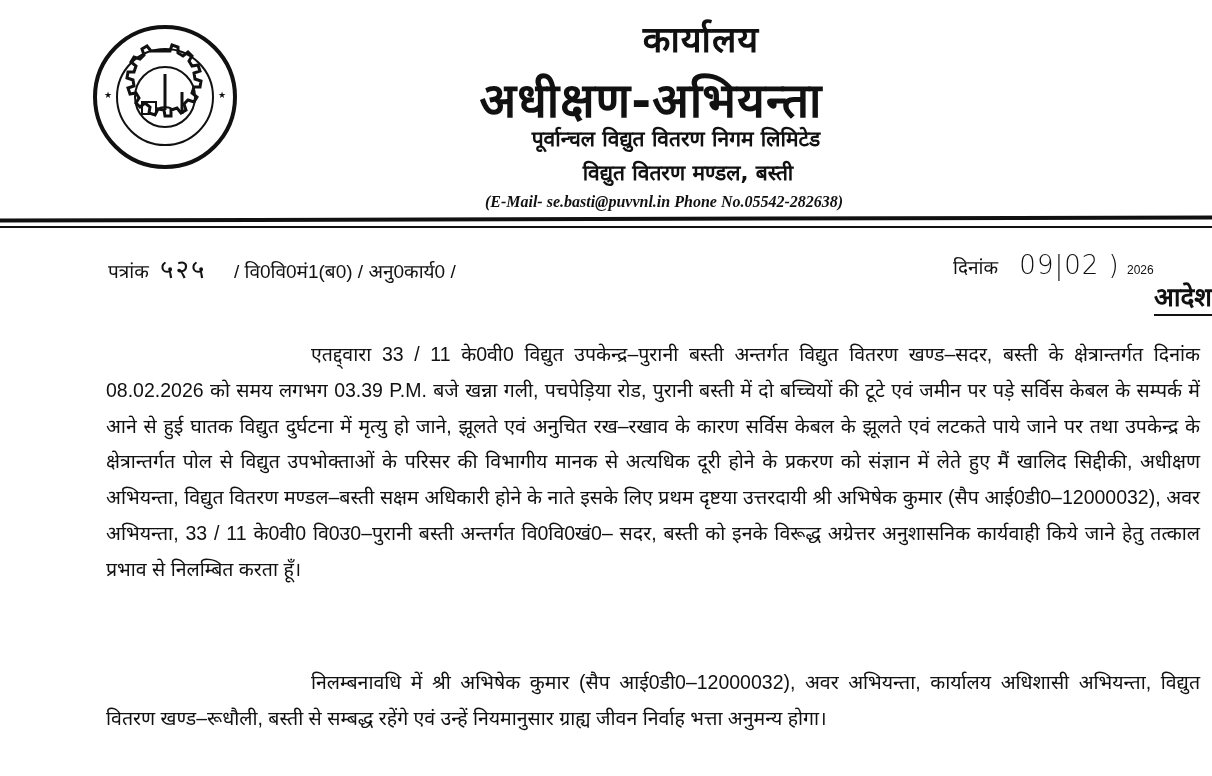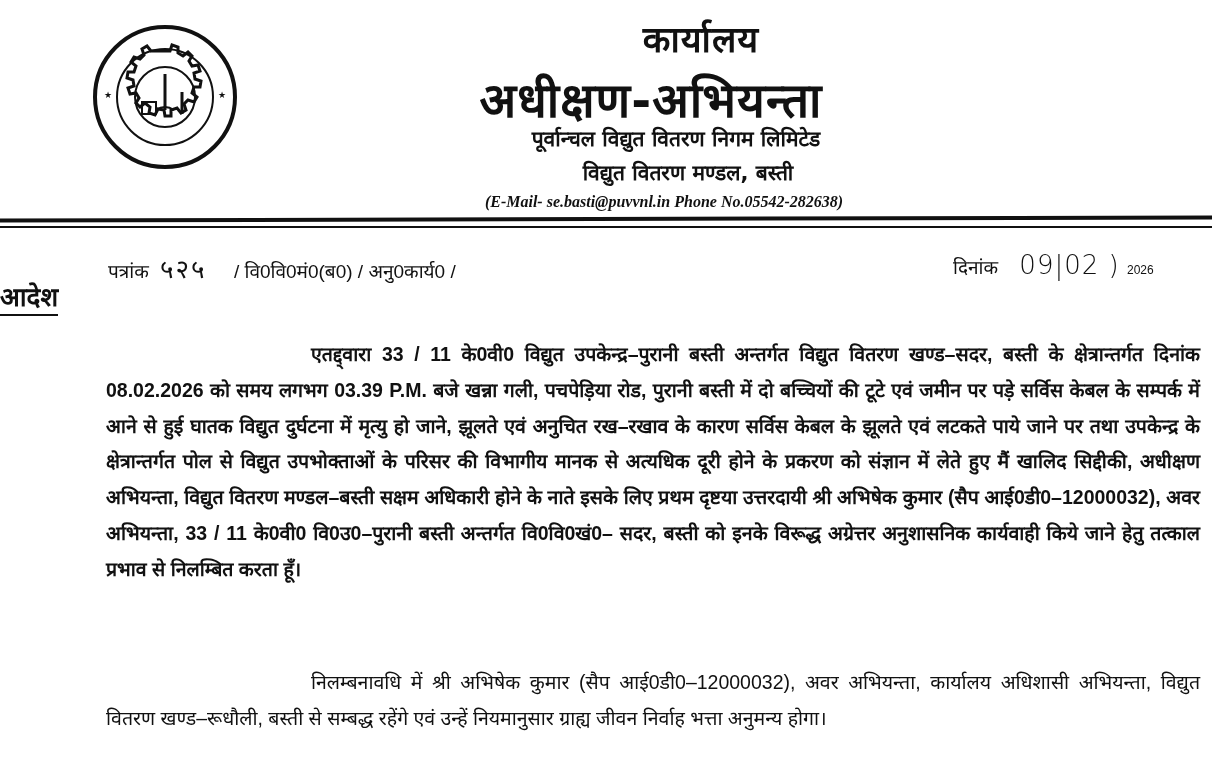--- a/index.html
+++ b/index.html
@@ -28,32 +28,32 @@
   }
   .refline .hand { font-family: "DejaVu Sans", sans-serif; font-size: 26px; font-weight: 300; margin: 0 22px 0 6px; letter-spacing: 2px; }
   .dateline {
     position: absolute; top: 250px; left: 953px; font-size: 19px; white-space: nowrap;
     font-family: "Liberation Sans", sans-serif;
   }
   .dateline .hand { font-family: "DejaVu Sans", sans-serif; font-size: 26px; font-weight: 300; margin-left: 16px; letter-spacing: 1px; }
   .dateline .yr { font-size: 12px; margin-left: 2px; }
 
   .title {
-    position: absolute; top: 278px; left: 0; width: 1212px; text-align: left;
+    position: absolute; top: 278px; left: 0; width: 1212px; text-align: right;
     font-size: 26px; font-weight: bold; font-family: "DejaVu Sans", sans-serif;
   }
   .title span { border-bottom: 2px solid #111; padding-bottom: 2px; }
 
   .para {
     position: absolute; left: 106px; width: 1094px;
     font-family: "Liberation Sans", sans-serif; font-size: 19.5px; line-height: 35.8px;
     text-align: justify; text-align-last: left;
   }
   .para .indent { display: inline-block; width: 205px; }
-  .p1 { top: 337px; font-weight: bold; }
+  .p1 { top: 337px; }
   .p2 { top: 665px; }
 </style>
 </head>
 <body>
 
 <div class="logo">
   <svg width="150" height="150" viewBox="0 0 150 150">
     <circle cx="75" cy="75" r="70" fill="none" stroke="#111" stroke-width="4"></circle>
     <circle cx="75" cy="75" r="48" fill="none" stroke="#111" stroke-width="2"></circle>
     <g fill="none" stroke="#111" stroke-width="3">
@@ -74,21 +74,21 @@
 <div class="hdr org">पूर्वान्चल विद्युत वितरण निगम लिमिटेड</div>
 <div class="hdr circle">विद्युत वितरण मण्डल, बस्ती</div>
 <div class="hdr contact">(E-Mail- se.basti@puvvnl.in  Phone No.05542-282638)</div>
 
 <div class="rule1"></div>
 <div class="rule2"></div>
 
 <div class="refline">
   <span>पत्रांक</span>
   <span class="hand">५२५</span>
-  <span>/  वि0वि0मं0(ब0) / अनु0कार्य0 /</span>
+  <span>/  वि0वि0मं1(ब0) / अनु0कार्य0 /</span>
 </div>
 <div class="dateline">
   <span>दिनांक</span>
   <span class="hand">09|02 )</span>
   <span class="yr">2026</span>
 </div>
 
 <div class="title">
   <span>आदेश</span>
 </div>

